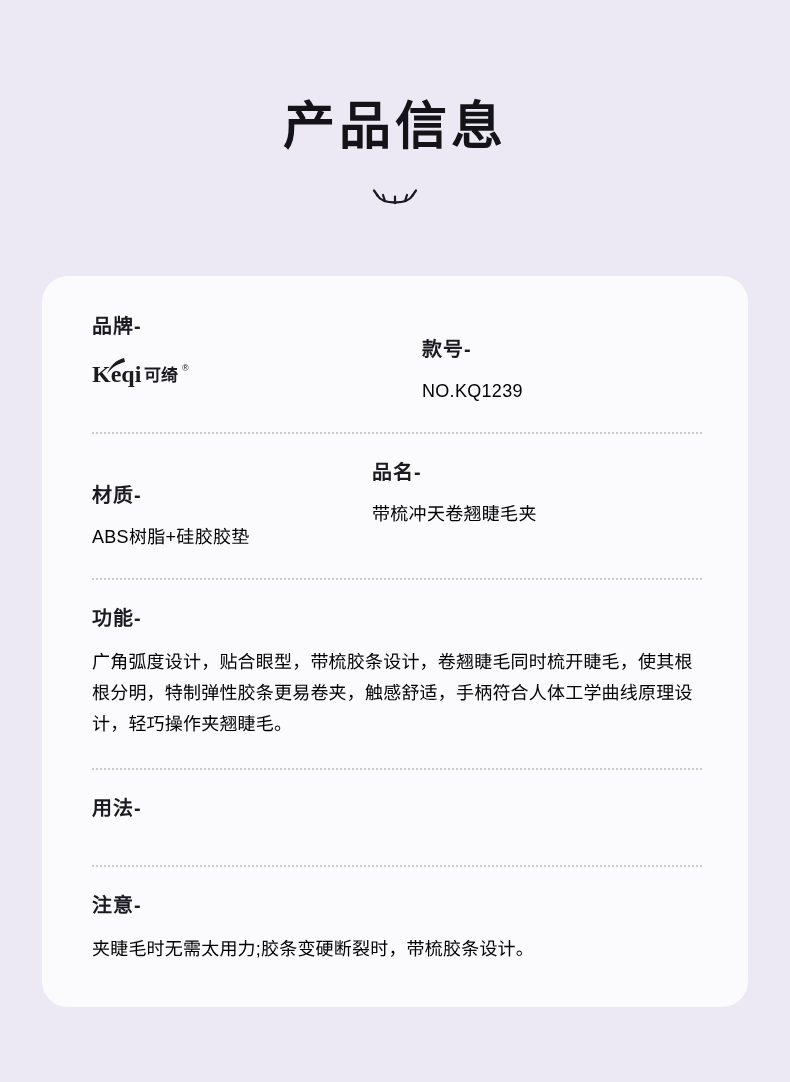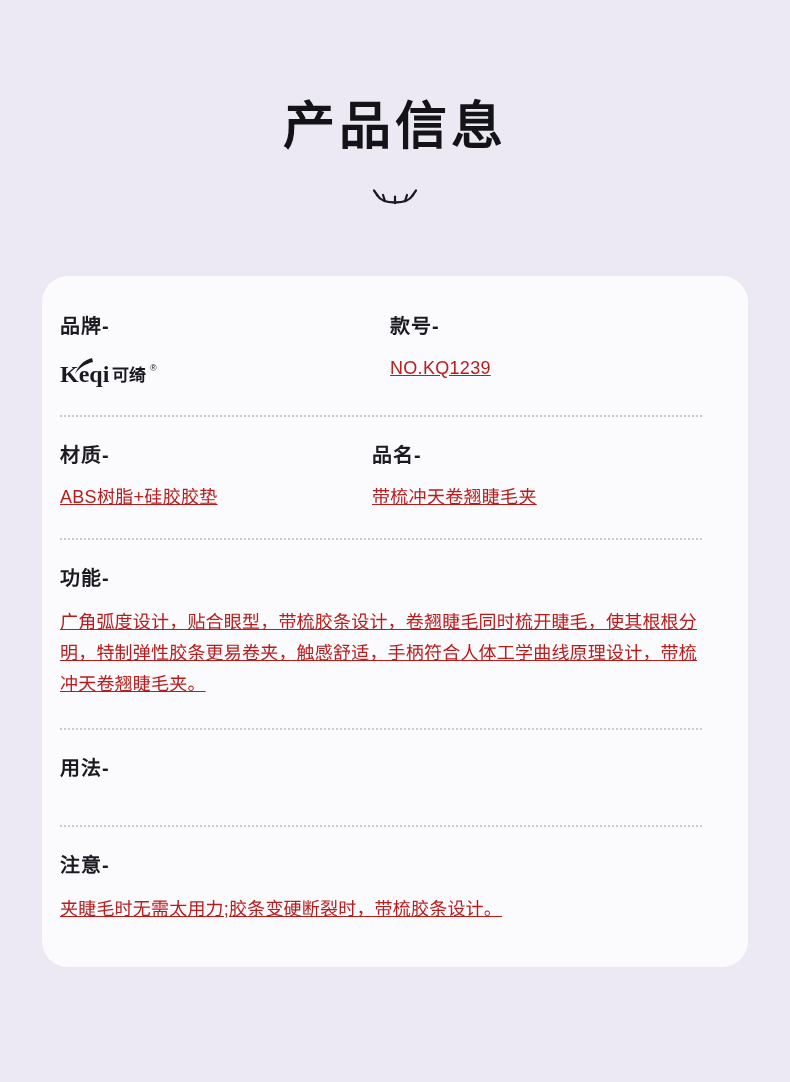--- a/index.html
+++ b/index.html
@@ -41,49 +41,48 @@
   }
 
   .info-card {
     position: absolute;
     left: 42px;
     top: 276px;
     width: 706px;
     box-sizing: border-box;
     background: #fbfbfd;
     border-radius: 26px;
-    padding: 34px 46px 40px 18px;
+    padding: 34px 46px 40px 50px;
   }
 
   .row {
     display: flex;
     width: 100%;
     box-sizing: border-box;
   }
 
   .col {
     box-sizing: border-box;
   }
   .col-left { width: 330px; padding-right: 12px; }
-  .col-right { flex: 1; }
+  .col-right { flex: 1; margin-top: 23px; }
 
   .field-label {
     font-size: 20px;
     font-weight: 700;
     color: #1a1a20;
     letter-spacing: 1px;
     margin-bottom: 16px;
   }
 
   .field-value {
     font-size: 18px;
-    color: #b91c1c;
+    color: #000000;
     line-height: 1.55;
     letter-spacing: .3px;
-    text-decoration: underline;
   }
 
   .brand-logo {
     display: flex;
     align-items: center;
     height: 34px;
   }
   .brand-logo svg { display: block; }
 
   .divider {
@@ -154,21 +153,21 @@
       <div class="col col-left">
         <div class="field-label">品名-</div>
         <div class="field-value">带梳冲天卷翘睫毛夹</div>
       </div>
     </div>
 
     <hr class="divider">
 
     <div class="block">
       <div class="field-label">功能-</div>
-      <div class="field-value">广角弧度设计，贴合眼型，带梳胶条设计，卷翘睫毛同时梳开睫毛，使其根根分明，特制弹性胶条更易卷夹，触感舒适，手柄符合人体工学曲线原理设计，带梳冲天卷翘睫毛夹。</div>
+      <div class="field-value">广角弧度设计，贴合眼型，带梳胶条设计，卷翘睫毛同时梳开睫毛，使其根根分明，特制弹性胶条更易卷夹，触感舒适，手柄符合人体工学曲线原理设计，轻巧操作夹翘睫毛。</div>
     </div>
 
     <hr class="divider">
 
     <div class="block">
       <div class="field-label">用法-</div>
     </div>
 
     <hr class="divider">
 

